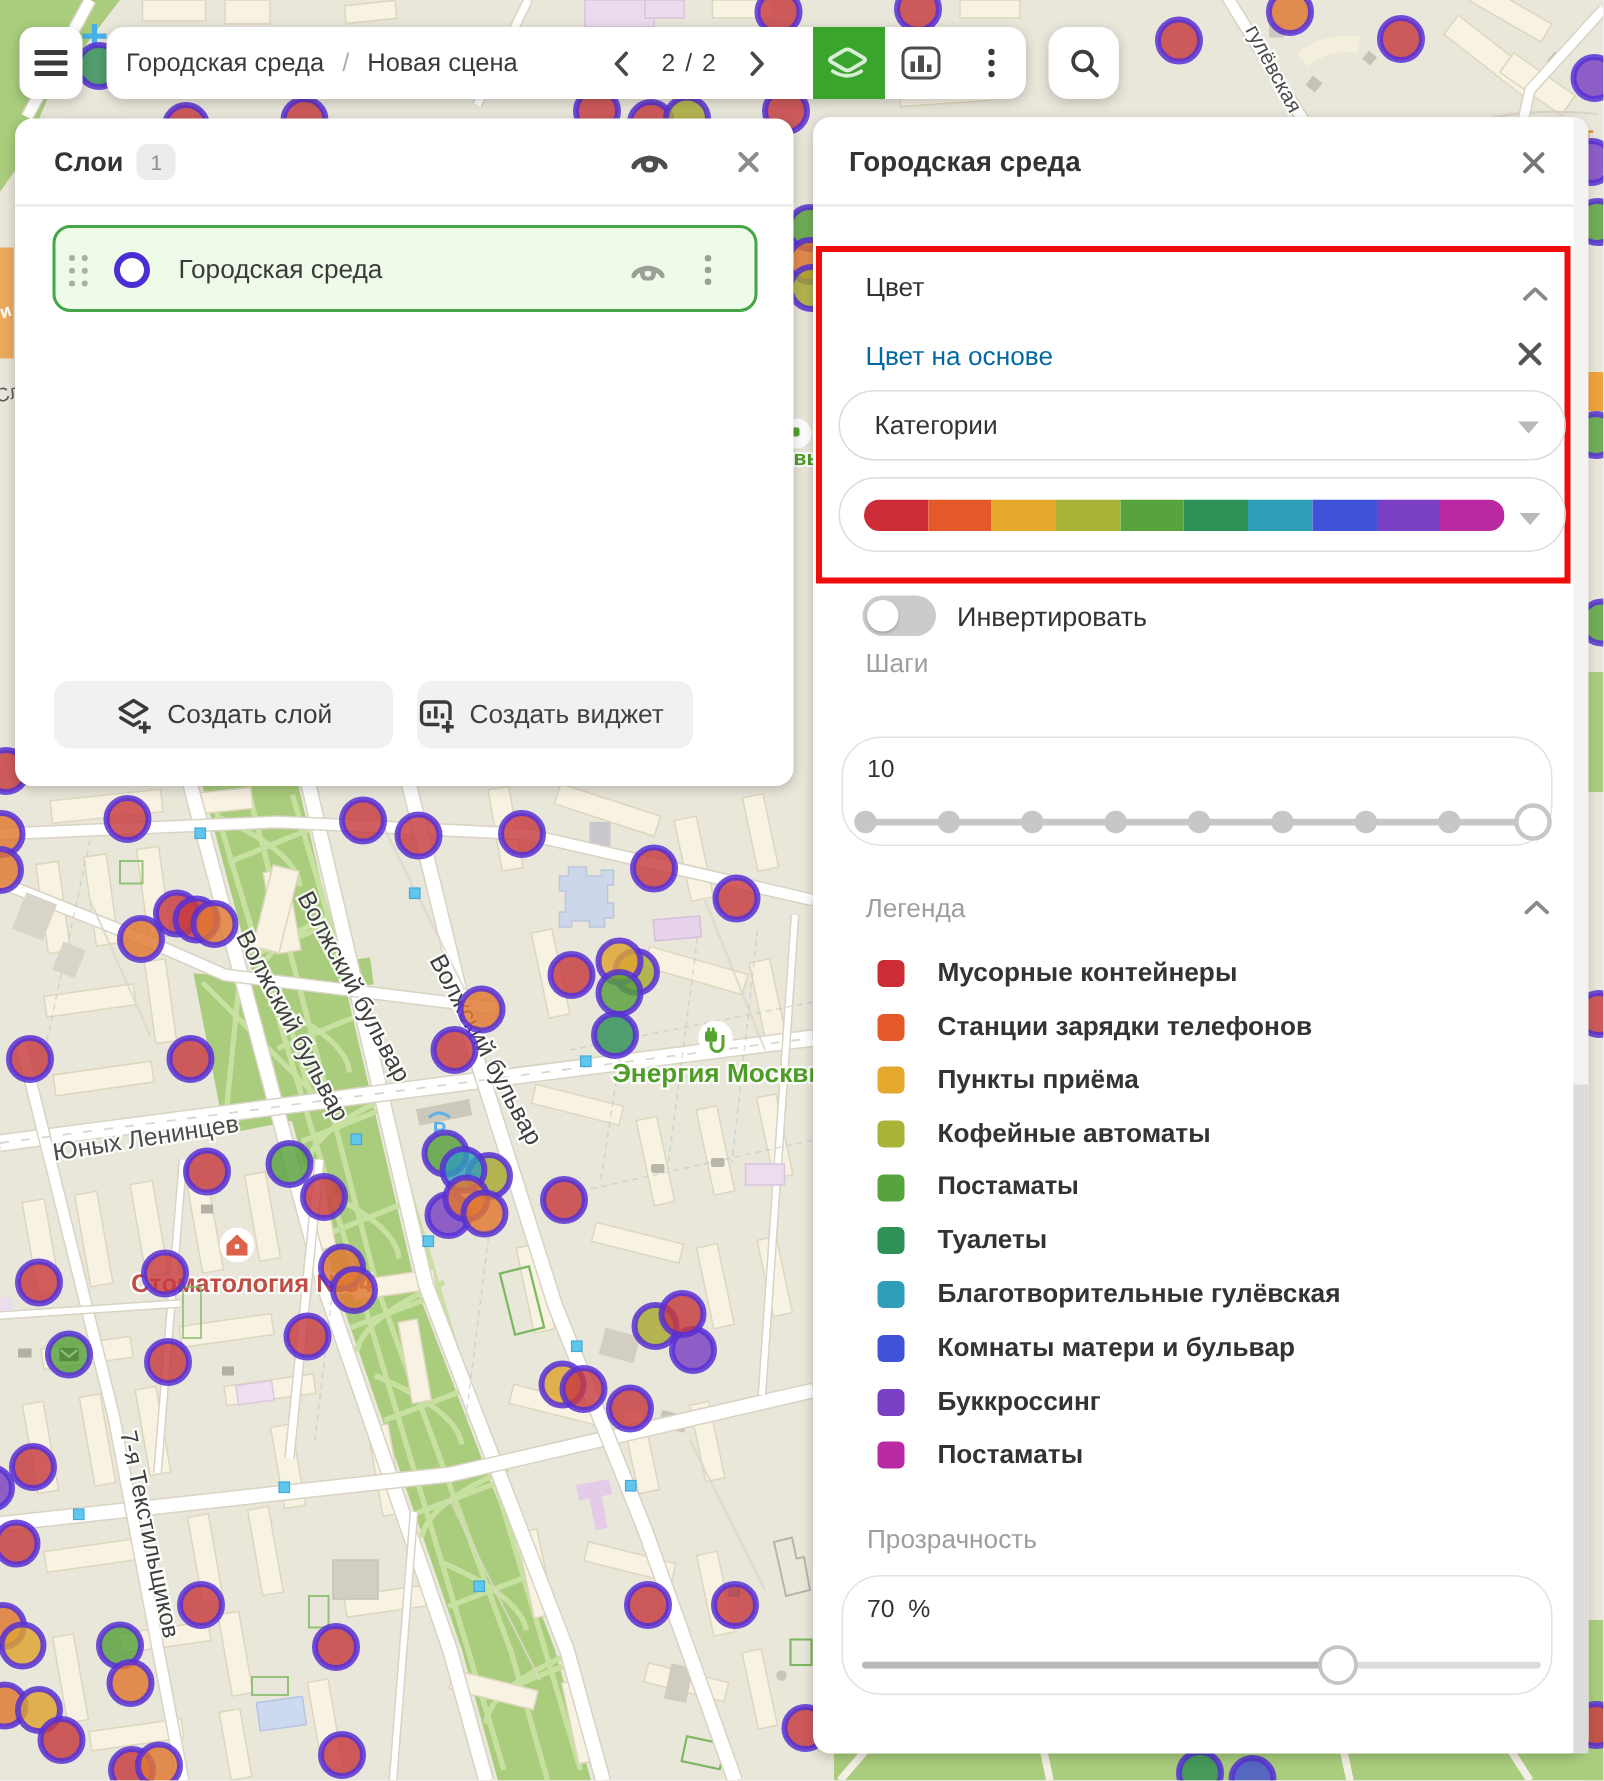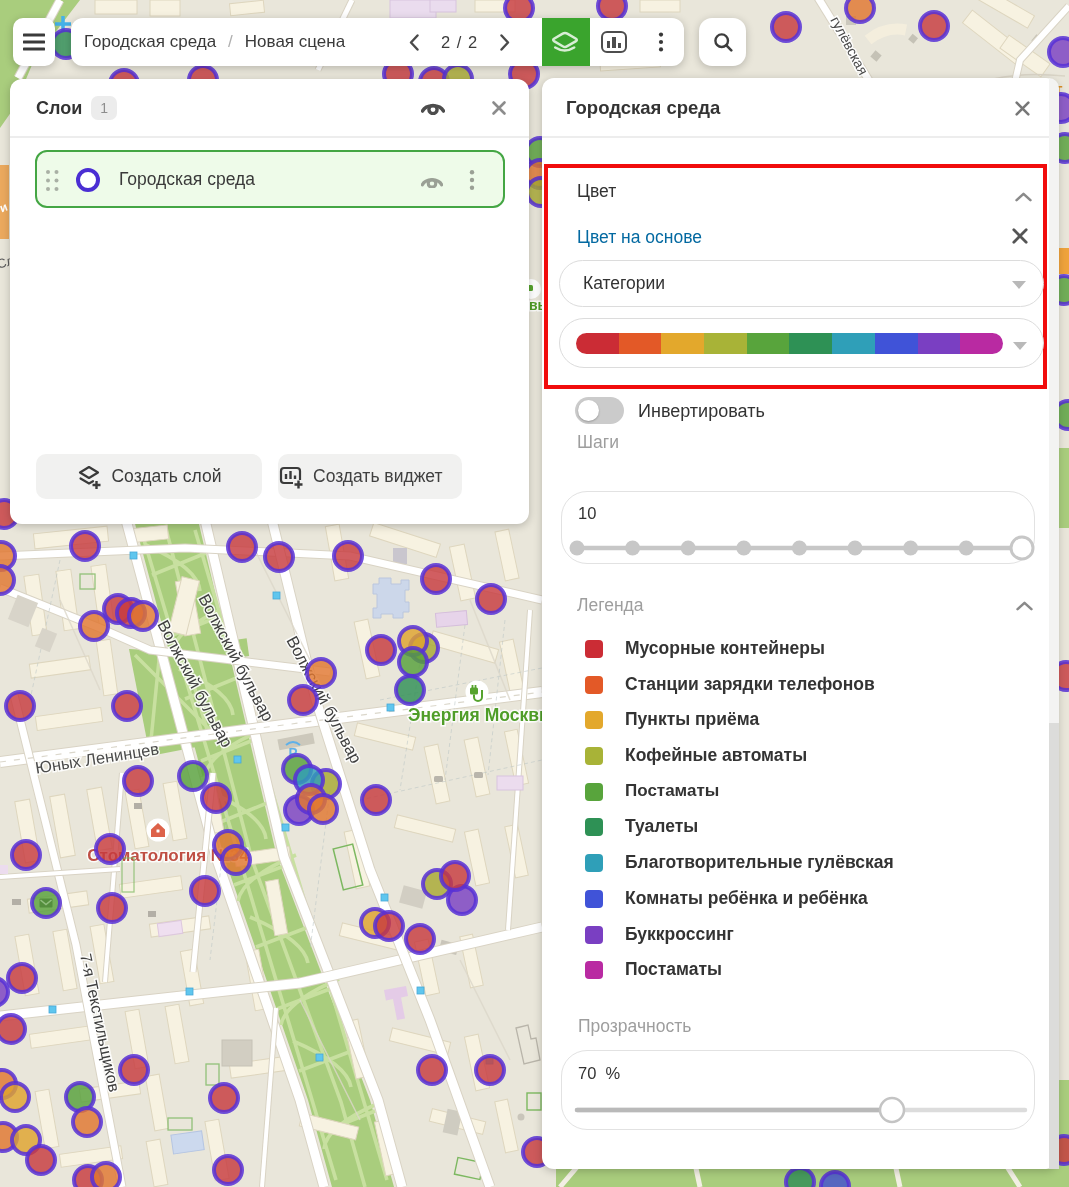--- a/index.html
+++ b/index.html
@@ -449,21 +449,21 @@
     <div style="position:absolute;left:625px;top:709px;font-size:17.5px;font-weight:bold;color:#333">Пункты приёма</div>
     <div style="position:absolute;left:585px;top:747px;width:18px;height:18px;background:#a8b337;border-radius:4px"></div>
     <div style="position:absolute;left:625px;top:745px;font-size:17.5px;font-weight:bold;color:#333">Кофейные автоматы</div>
     <div style="position:absolute;left:585px;top:783px;width:18px;height:18px;background:#58a43c;border-radius:4px"></div>
     <div style="position:absolute;left:625px;top:781px;font-size:17px;font-weight:bold;color:#333">Постаматы</div>
     <div style="position:absolute;left:585px;top:818px;width:18px;height:18px;background:#2e9155;border-radius:4px"></div>
     <div style="position:absolute;left:625px;top:816px;font-size:17.5px;font-weight:bold;color:#333">Туалеты</div>
     <div style="position:absolute;left:585px;top:854px;width:18px;height:18px;background:#2f9fb8;border-radius:4px"></div>
     <div style="position:absolute;left:625px;top:852px;font-size:17.5px;font-weight:bold;color:#333">Благотворительные гулёвская</div>
     <div style="position:absolute;left:585px;top:890px;width:18px;height:18px;background:#4053d8;border-radius:4px"></div>
-    <div style="position:absolute;left:625px;top:888px;font-size:17.5px;font-weight:bold;color:#333">Комнаты ребёнка и ребёнка</div>
+    <div style="position:absolute;left:625px;top:888px;font-size:17.5px;font-weight:bold;color:#333">Комнаты матери и бульвар</div>
     <div style="position:absolute;left:585px;top:926px;width:18px;height:18px;background:#7a3fc2;border-radius:4px"></div>
     <div style="position:absolute;left:625px;top:924px;font-size:17.5px;font-weight:bold;color:#333">Буккроссинг</div>
     <div style="position:absolute;left:585px;top:961px;width:18px;height:18px;background:#b92aa2;border-radius:4px"></div>
     <div style="position:absolute;left:625px;top:959px;font-size:17.5px;font-weight:bold;color:#333">Постаматы</div>
 <div style="position:absolute;left:578px;top:1016px;font-size:17.5px;color:#9e9e9e">Прозрачность</div>
 <div style="position:absolute;left:561px;top:1050px;width:474px;height:80px;border:1.5px solid #e2e2e2;border-radius:26px;box-sizing:border-box"></div>
 <div style="position:absolute;left:578px;top:1064px;font-size:16.5px;color:#333">70&nbsp; %</div>
 <svg style="position:absolute;left:561px;top:1092px" width="474" height="36" viewBox="0 0 474 36">
       <line x1="16" y1="18" x2="464" y2="18" stroke="#dcdcdc" stroke-width="4.5" stroke-linecap="round"></line>
       <line x1="16" y1="18" x2="331" y2="18" stroke="#b9b9b9" stroke-width="4.5" stroke-linecap="round"></line>

